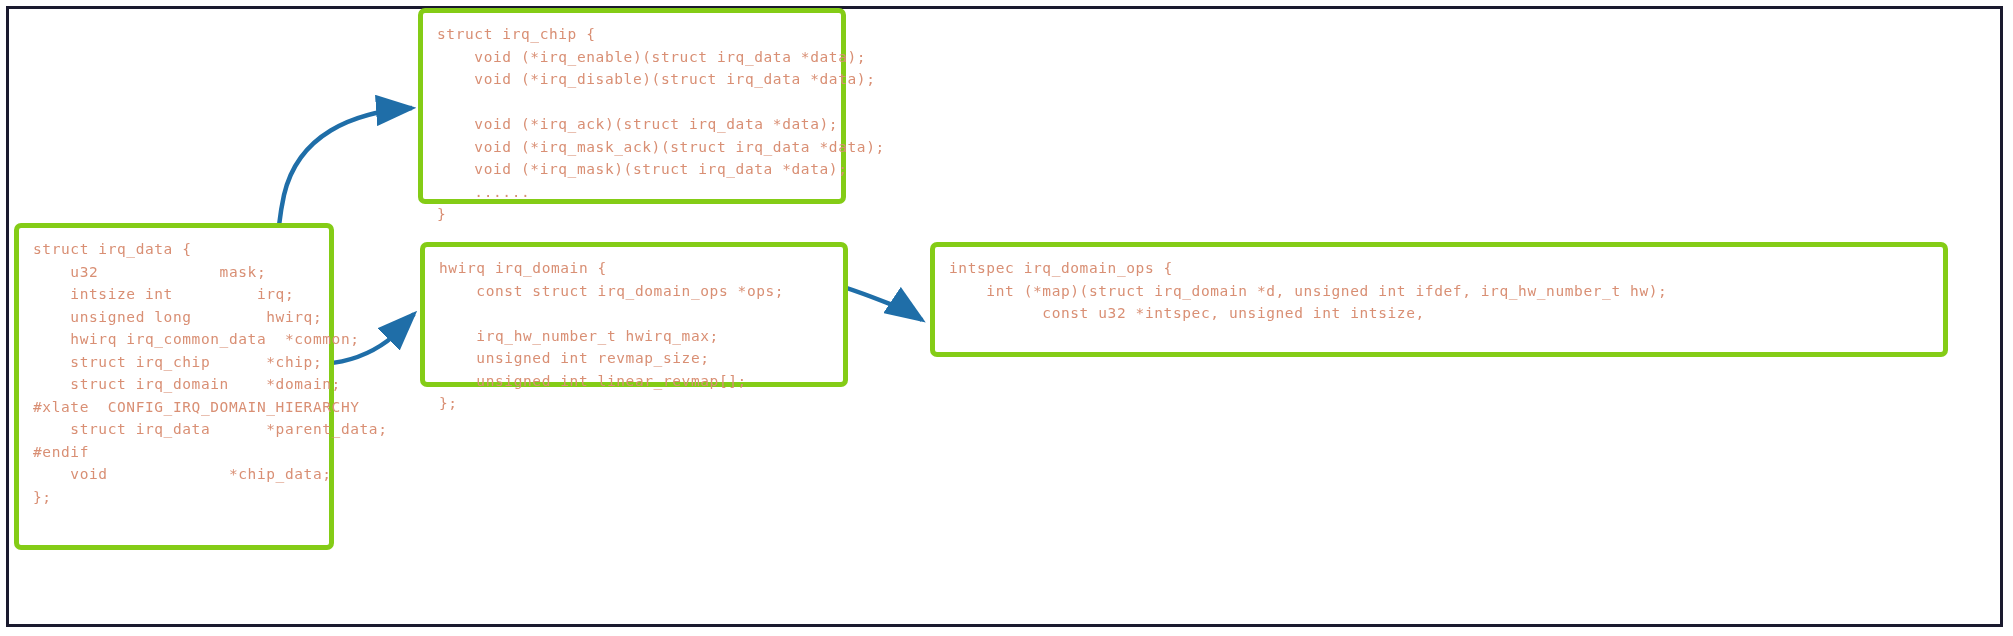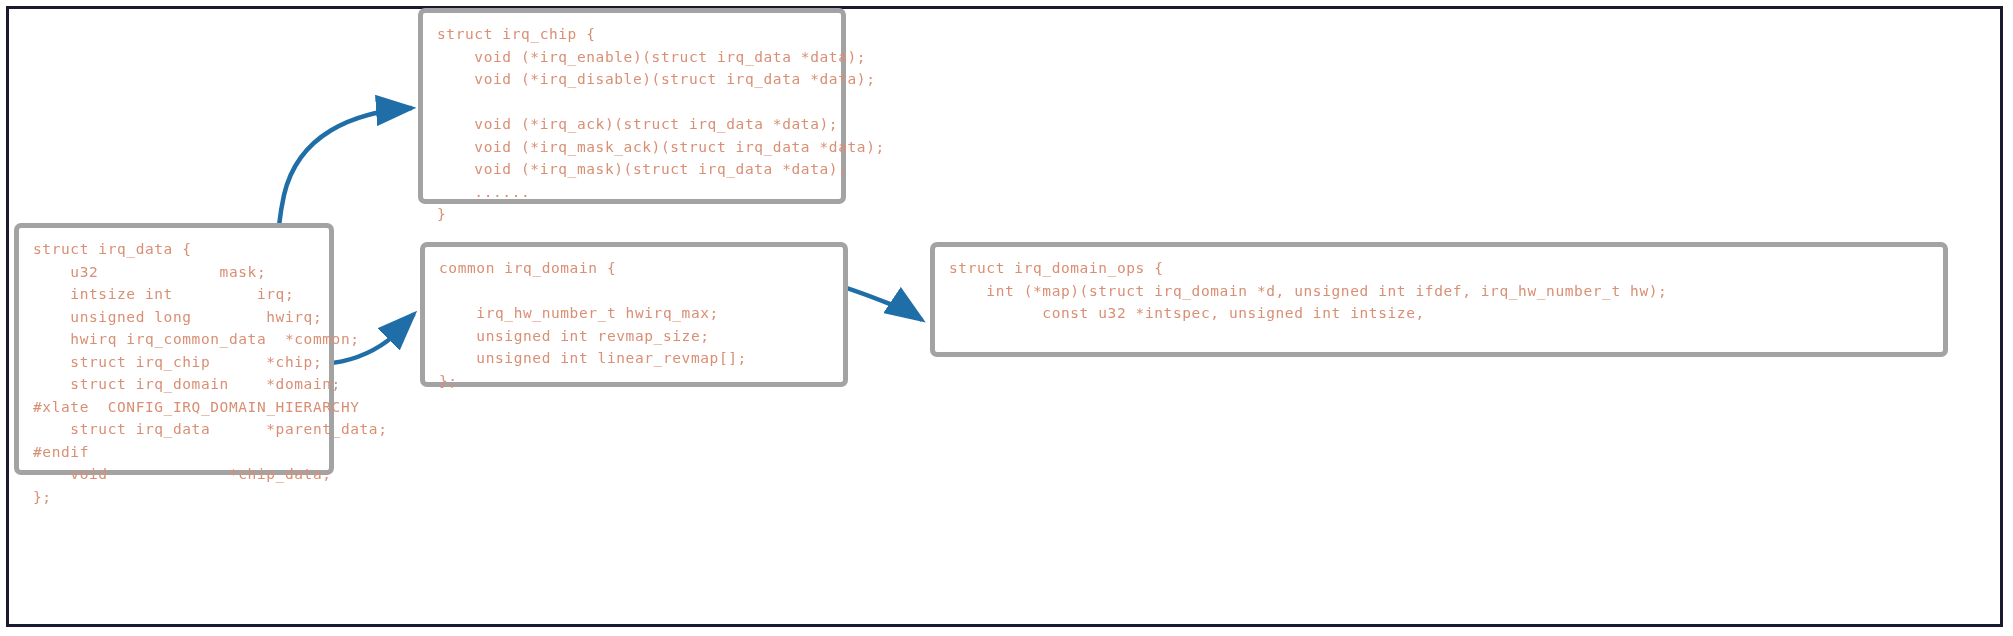--- a/index.html
+++ b/index.html
@@ -28,39 +28,39 @@
   .arrow-layer {
     position: absolute;
     left: 0;
     top: 0;
     width: 2013px;
     height: 636px;
     pointer-events: none;
   }
   .code-box {
     position: absolute;
-    border: 5px solid #a3a3a3;
+    border: 5px solid #84cc16;
     border-radius: 7px;
     box-sizing: border-box;
     background: #ffffff;
     padding: 10px 12px 8px 14px;
   }
   .code-line {
     color: #d98f74;
     font-size: 14.5px;
     line-height: 22.5px;
     white-space: pre;
     letter-spacing: 0.6px;
     font-family: "DejaVu Sans Mono", "Liberation Mono", monospace;
   }
   .code-line.blank {
     height: 22.5px;
   }
   
-  #box-irq-data      { left: 14px;  top: 223px; width: 320px; height: 252px; }
+  #box-irq-data      { left: 14px;  top: 223px; width: 320px; height: 327px; }
   #box-irq-chip      { left: 418px; top: 8px;   width: 428px; height: 196px; }
   #box-irq-domain    { left: 420px; top: 242px; width: 428px; height: 145px; }
   #box-irq-domain-ops{ left: 930px; top: 242px; width: 1018px; height: 115px; }
 </style>
 </head>
 <body>
 
 <div id="canvas">
 
   <div class="outer-frame"></div>
@@ -100,27 +100,28 @@
     <div class="code-line">    void (*irq_disable)(struct irq_data *data);</div>
     <div class="code-line blank"></div>
     <div class="code-line">    void (*irq_ack)(struct irq_data *data);</div>
     <div class="code-line">    void (*irq_mask_ack)(struct irq_data *data);</div>
     <div class="code-line">    void (*irq_mask)(struct irq_data *data);</div>
     <div class="code-line">    ......</div>
     <div class="code-line">}</div>
   </div>
 
   <div class="code-box" id="box-irq-domain">
-    <div class="code-line">common irq_domain {</div>
+    <div class="code-line">hwirq irq_domain {</div>
+    <div class="code-line">    const struct irq_domain_ops *ops;</div>
     <div class="code-line blank"></div>
     <div class="code-line">    irq_hw_number_t hwirq_max;</div>
     <div class="code-line">    unsigned int revmap_size;</div>
     <div class="code-line">    unsigned int linear_revmap[];</div>
     <div class="code-line">};</div>
   </div>
 
   <div class="code-box" id="box-irq-domain-ops">
-    <div class="code-line">struct irq_domain_ops {</div>
+    <div class="code-line">intspec irq_domain_ops {</div>
     <div class="code-line">    int (*map)(struct irq_domain *d, unsigned int ifdef, irq_hw_number_t hw);</div>
     <div class="code-line">          const u32 *intspec, unsigned int intsize,</div>
   </div>
 
 </div>
 
 </body></html>

